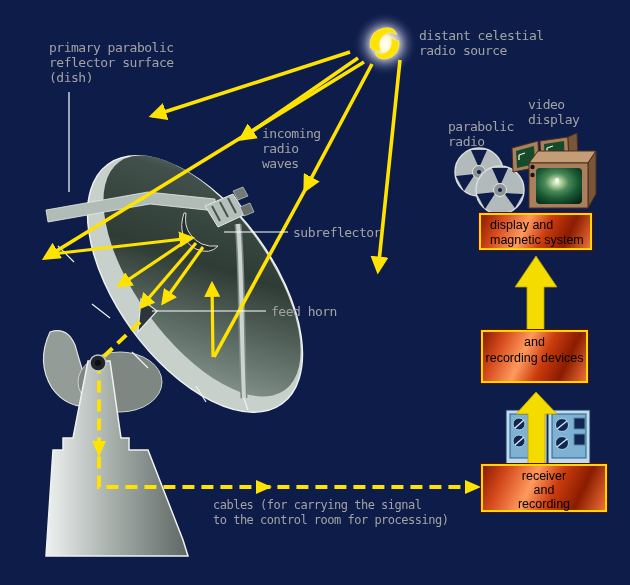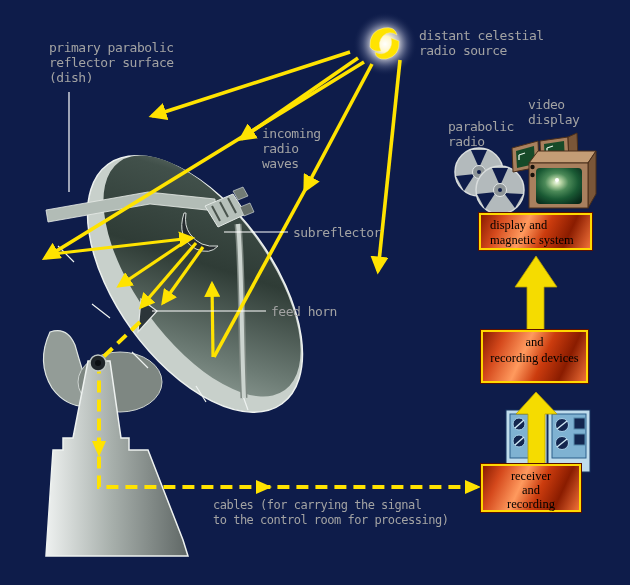--- a/index.html
+++ b/index.html
@@ -12,21 +12,21 @@
   .lbl{
     position:absolute;color:#a3a3a3;font-weight:normal;font-size:13px;
     line-height:15px;white-space:nowrap;letter-spacing:-0.5px;
   }
   .lbl.sm{font-size:12px;}
   .box{
     position:absolute;box-sizing:border-box;
     border:2px solid #ffd800;
     box-shadow:0 0 0 1px #5a1000;
     background:linear-gradient(115deg,#8a1c00 0%,#d5491c 18%,#ff9a5e 40%,#cc3c0e 58%,#8a1c00 78%,#f07038 100%);
-    color:#000;font-family:Liberation Serif, serif;font-size:12.5px;
+    color:#000;font-family:Liberation Sans, sans-serif;font-size:12.5px;
     text-align:center;
   }
   .box div{white-space:nowrap;}
 </style>
 </head>
 <body>
 
 <div id="stage">
 
 <svg id="art" width="630" height="585" viewBox="0 0 630 585">
@@ -193,21 +193,21 @@
 <div class="box" style="left:479px;top:213px;width:113px;height:37px;padding:3px 0 0 9px;text-align:left;line-height:15px;">
   <div>display and</div>
   <div>magnetic system</div>
 </div>
 
 <div class="box" style="left:481px;top:330px;width:107px;height:53px;padding-top:2px;line-height:16px;">
   <div>and</div>
   <div>recording devices</div>
 </div>
 
-<div class="box" style="left:481px;top:464px;width:100px;height:48px;padding-top:3px;line-height:14px;">
+<div class="box" style="left:481px;top:464px;width:126px;height:48px;padding-top:3px;line-height:14px;">
   <div>receiver</div>
   <div>and</div>
   <div>recording</div>
 </div>
 
 <div class="lbl" style="left:49px;top:40px;">
   <div>primary parabolic</div>
   <div>reflector surface</div>
   <div>(dish)</div>
 </div>

